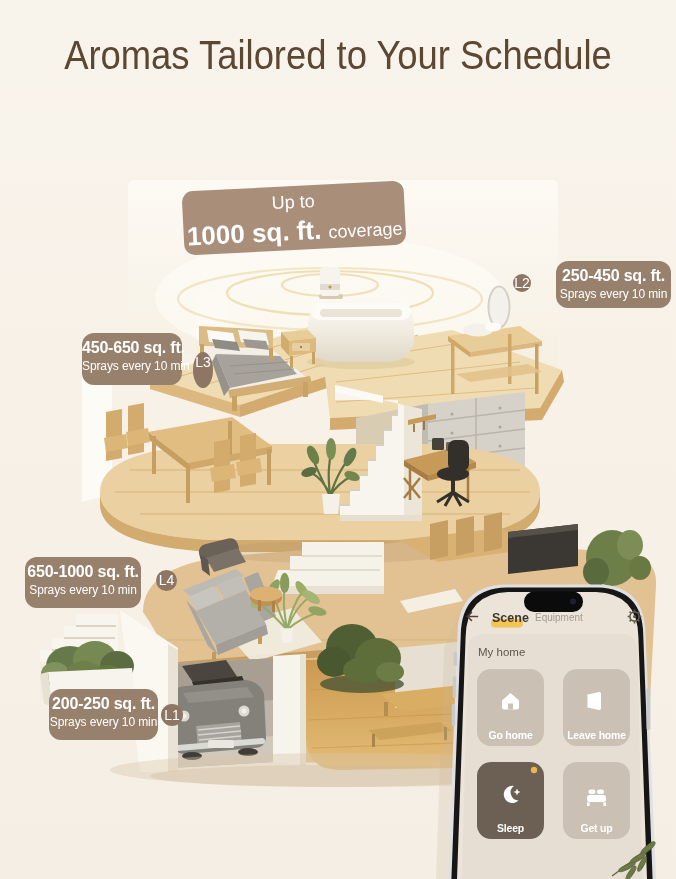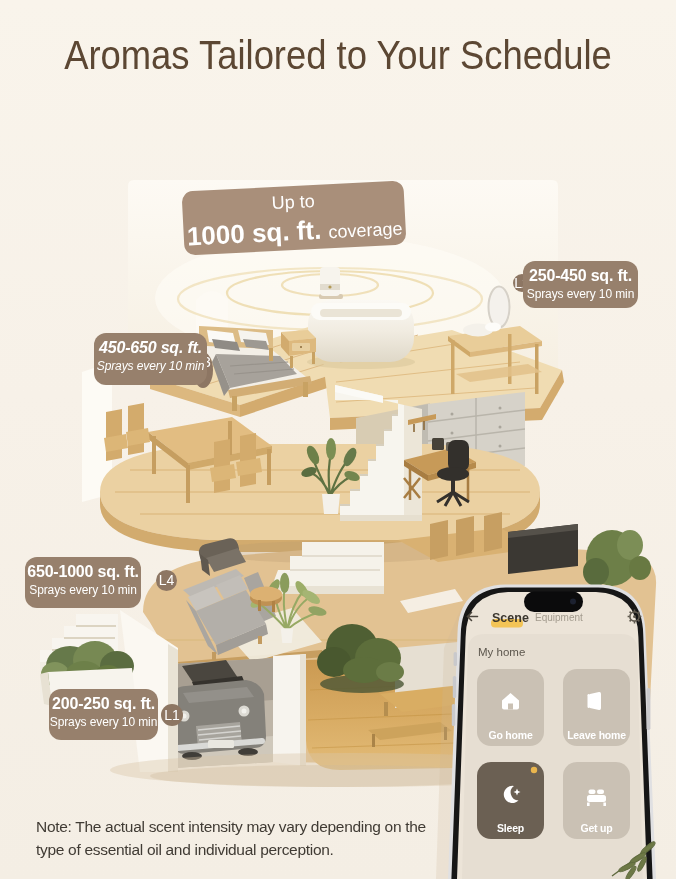--- a/index.html
+++ b/index.html
@@ -478,37 +478,36 @@
 
 <div class="abs title">Aromas Tailored to Your Schedule</div>
 
 
 <div class="abs badge">
       <div class="l1">Up to</div>
       <div class="l2">1000 sq. ft. <span>coverage</span></div>
     </div>
 
 <div class="abs lcir" style="left:513px;top:274px;width:18px;height:18px;line-height:18px;">L2</div>
-<div class="abs lbl" style="left:523px;top:261px;width:115px;height:47px;">
+<div class="abs lbl" style="left:556px;top:261px;width:115px;height:47px;">
   <div class="a">250-450 sq. ft.</div>
       <div class="b">Sprays every 10 min</div>
     </div>
 
 <div class="abs lcir" style="left:193px;top:352px;width:20px;height:36px;line-height:20px;">L3</div>
-<div class="abs lbl" style="left:94px;top:333px;width:113px;height:52px;font-style:italic;">
+<div class="abs lbl" style="left:82px;top:333px;width:100px;height:52px;">
   <div class="a">450-650 sq. ft.</div>
       <div class="b">Sprays every 10 min</div>
     </div>
 
 <div class="abs lcir" style="left:156px;top:570px;width:21px;height:21px;line-height:21px;">L4</div>
 <div class="abs lbl" style="left:25px;top:557px;width:116px;height:51px;">
   <div class="a">650-1000 sq. ft.</div>
       <div class="b">Sprays every 10 min</div>
     </div>
 
 <div class="abs lcir" style="left:161px;top:704px;width:22px;height:22px;line-height:22px;">L1</div>
 <div class="abs lbl" style="left:49px;top:689px;width:109px;height:51px;">
   <div class="a">200-250 sq. ft.</div>
       <div class="b">Sprays every 10 min</div>
     </div>
 
-<div class="abs note">Note: The actual scent intensity may vary depending on the<br>type of essential oil and individual perception.</div>
 </div>
 
 </body></html>

